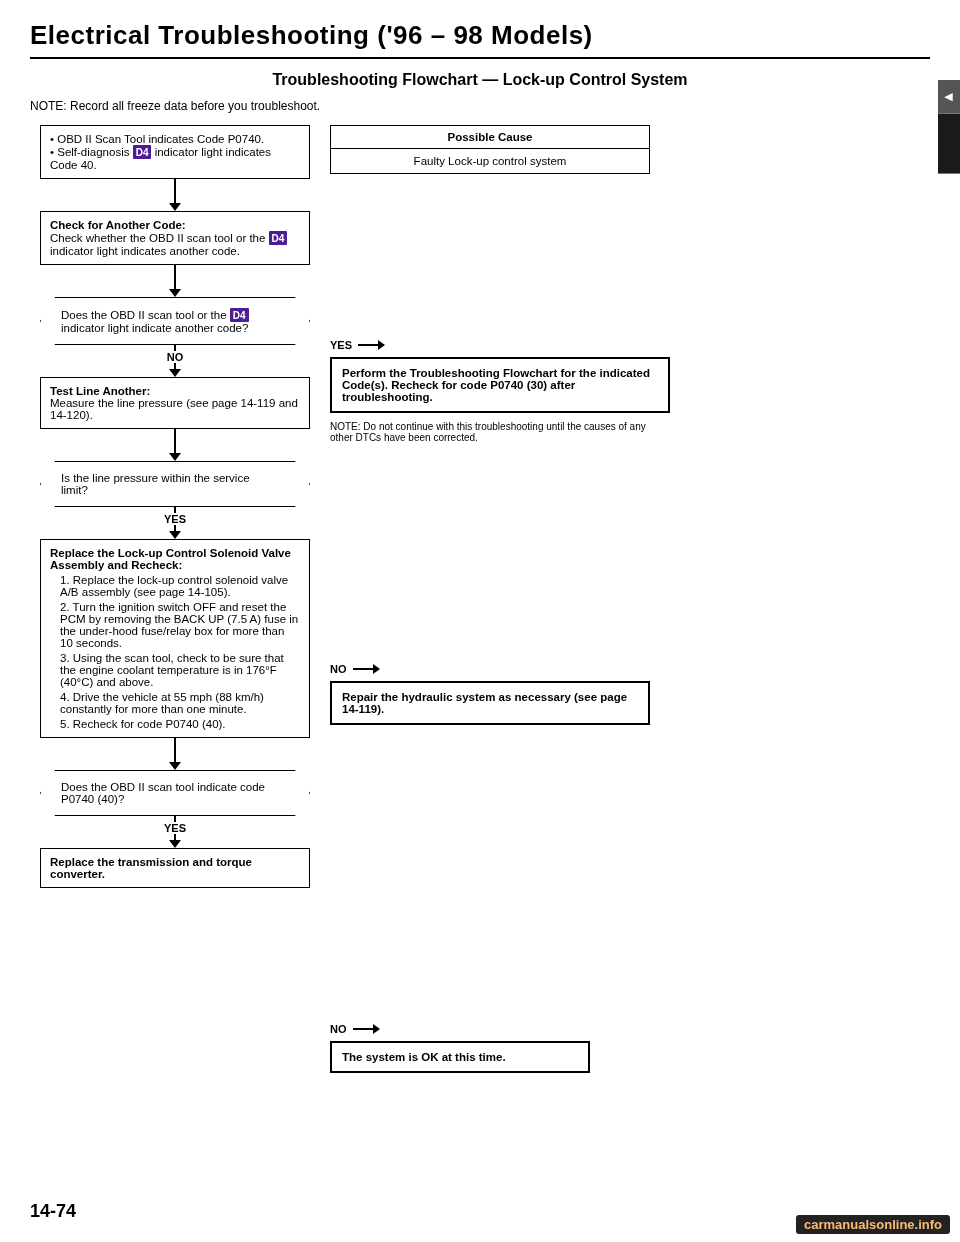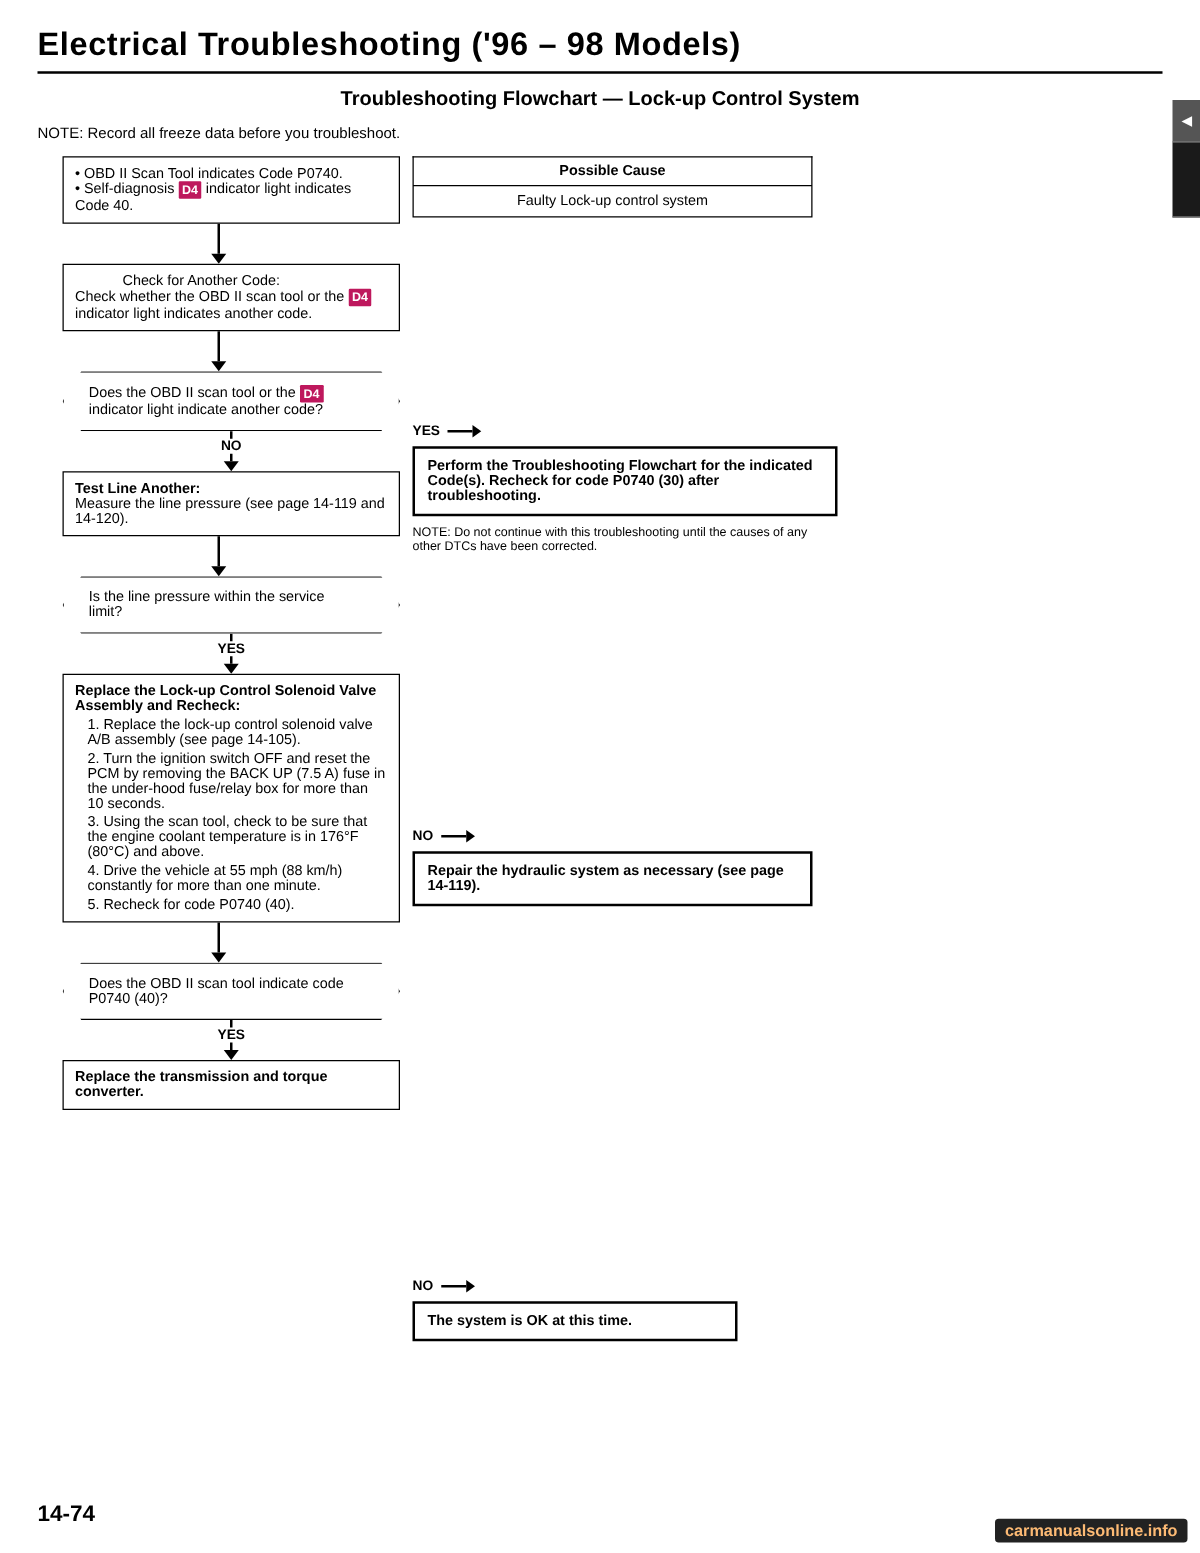--- a/index.html
+++ b/index.html
@@ -106,21 +106,21 @@
       background: #fff;
     }
     .flowchart-row {
       display: flex;
       align-items: flex-start;
       width: 100%;
     }
     .left-col {
       display: flex;
       flex-direction: column;
-      align-items: flex-end;
+      align-items: center;
       width: 290px;
       flex-shrink: 0;
     }
     .right-col {
       flex: 1;
       padding-left: 10px;
     }
     
     .page-number {
       position: absolute;
@@ -167,21 +167,21 @@
     
     .list-item {
       margin-left: 10px;
       margin-top: 3px;
       font-size: 11.5px;
     }
     .d4-badge {
       display: inline-flex;
       align-items: center;
       justify-content: center;
-      background: #be185d;
+      background: #4c1d95;
       color: #fff;
       font-weight: bold;
       font-size: 10px;
       padding: 0 3px;
       min-width: 16px;
       height: 14px;
       border-radius: 1px;
     }
   </style>
 </head>
@@ -198,21 +198,21 @@
 
     <div class="box-rect" style="font-size:11.5px;">
       <div>• OBD II Scan Tool indicates Code P0740.</div>
       <div>• Self-diagnosis <span class="d4-badge">D4</span> indicator light indicates Code 40.</div>
     </div>
 
     <div class="connector-v connector-v-med"></div>
     <div class="arrow-down"></div>
 
     <div class="box-rect">
-      <div style="font-weight:normal;margin-left:38px;">Check for Another Code:</div>
+      <div style="font-weight:bold;">Check for Another Code:</div>
       <div>Check whether the OBD II scan tool or the <span class="d4-badge">D4</span> indicator light indicates another code.</div>
     </div>
 
     <div class="connector-v connector-v-med"></div>
     <div class="arrow-down"></div>
 
     <div class="box-diamond">
       <div class="diamond-shape">
         Does the OBD II scan tool or the <span class="d4-badge">D4</span> indicator light indicate another code?
       </div>
@@ -243,21 +243,21 @@
       <div class="connector-v" style="height:6px;"></div>
       <div class="connector-label" style="text-align:center;">YES</div>
       <div class="connector-v" style="height:6px;"></div>
       <div class="arrow-down"></div>
     </div>
 
     <div class="box-rect">
       <div style="font-weight:bold;">Replace the Lock-up Control Solenoid Valve Assembly and Recheck:</div>
       <div class="list-item">1. Replace the lock-up control solenoid valve A/B assembly (see page 14-105).</div>
       <div class="list-item">2. Turn the ignition switch OFF and reset the PCM by removing the BACK UP (7.5 A) fuse in the under-hood fuse/relay box for more than 10 seconds.</div>
-      <div class="list-item">3. Using the scan tool, check to be sure that the engine coolant temperature is in 176°F (80°C) and above.</div>
+      <div class="list-item">3. Using the scan tool, check to be sure that the engine coolant temperature is in 176°F (40°C) and above.</div>
       <div class="list-item">4. Drive the vehicle at 55 mph (88 km/h) constantly for more than one minute.</div>
       <div class="list-item">5. Recheck for code P0740 (40).</div>
     </div>
 
     <div class="connector-v connector-v-med"></div>
     <div class="arrow-down"></div>
 
     <div class="box-diamond">
       <div class="diamond-shape">
         Does the OBD II scan tool indicate code P0740 (40)?

